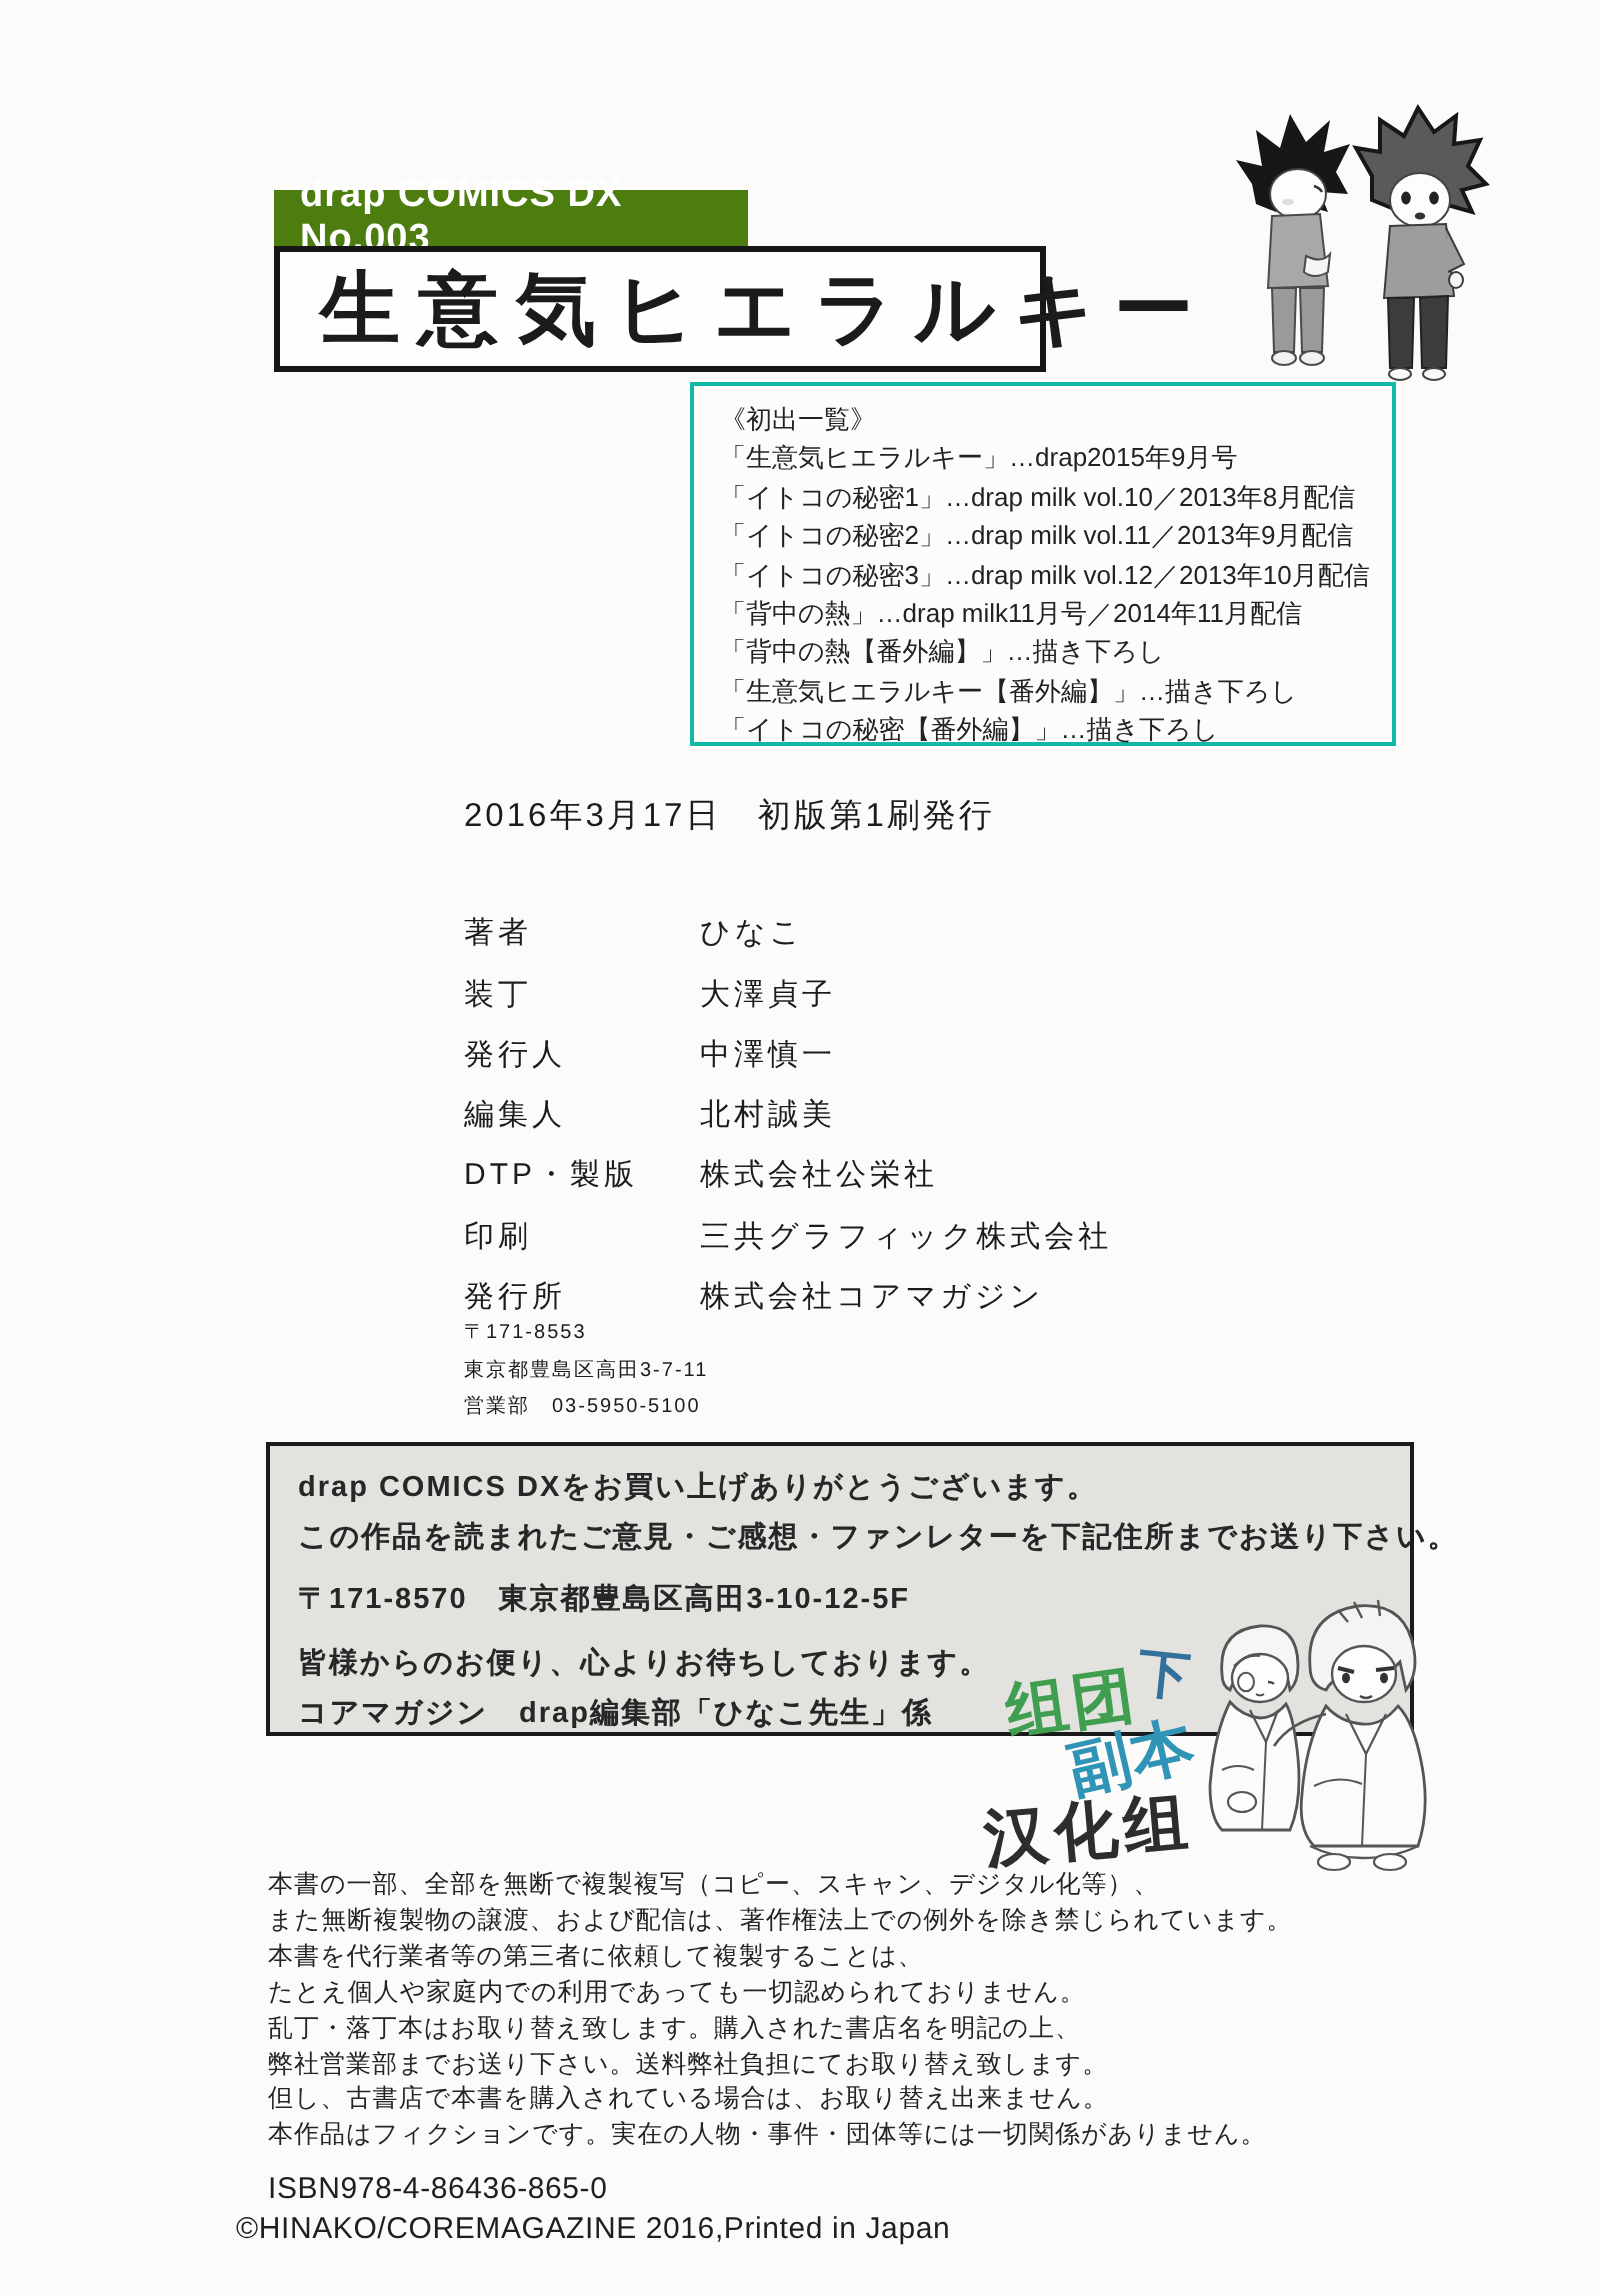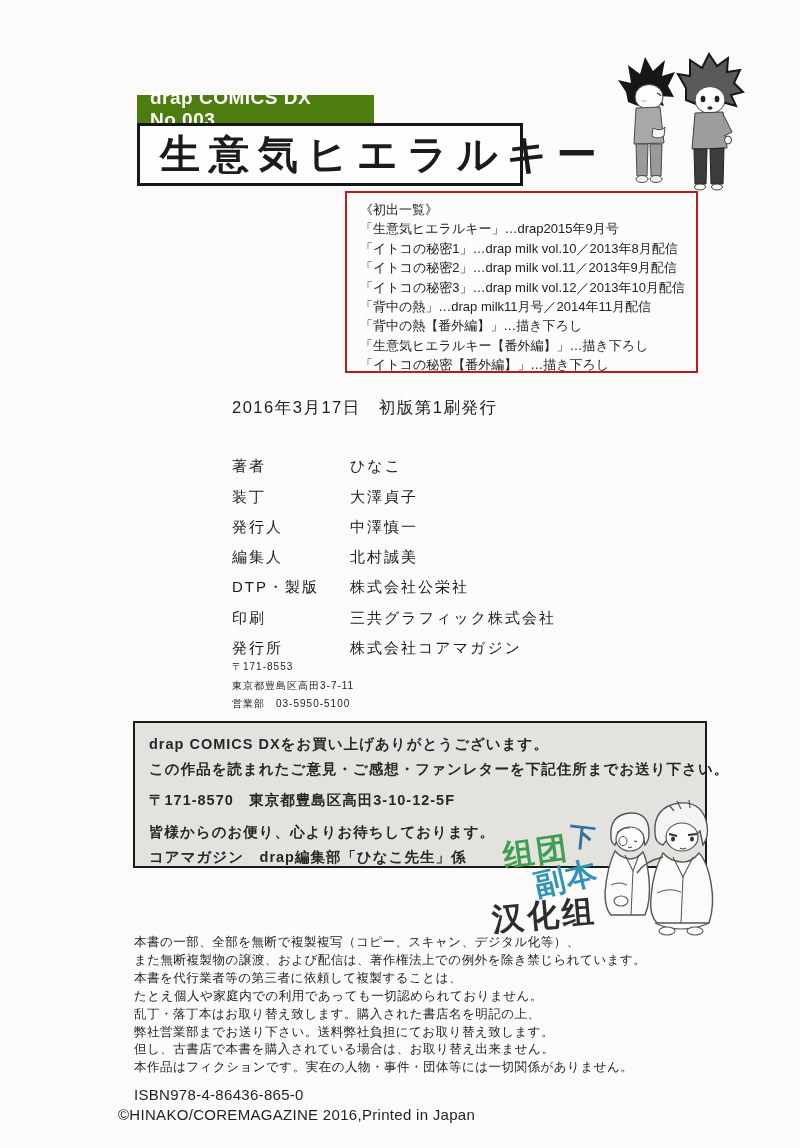--- a/index.html
+++ b/index.html
@@ -33,21 +33,21 @@
     padding-left: 20px;
     font-size: 40px; font-weight: 800; letter-spacing: 9px;
     color: #1b1b1b;
     white-space: nowrap;
   }
   
   .pub-box {
     position: absolute; left: 345px; top: 191px;
     width: 353px; height: 182px;
     background: #fdfcfa;
-    border: 2px solid #b91c1c;
+    border: 2px solid #14b8a6;
     padding: 7px 6px 0 13px;
     font-size: 13px; line-height: 19.4px;
     color: #222;
     white-space: nowrap;
   }
   .pub-box .pub-line { display: block; }
   
   .edition-line {
     position: absolute; left: 232px; top: 397px;
     font-size: 16.5px; letter-spacing: 1.5px; color: #1c1c1c;

